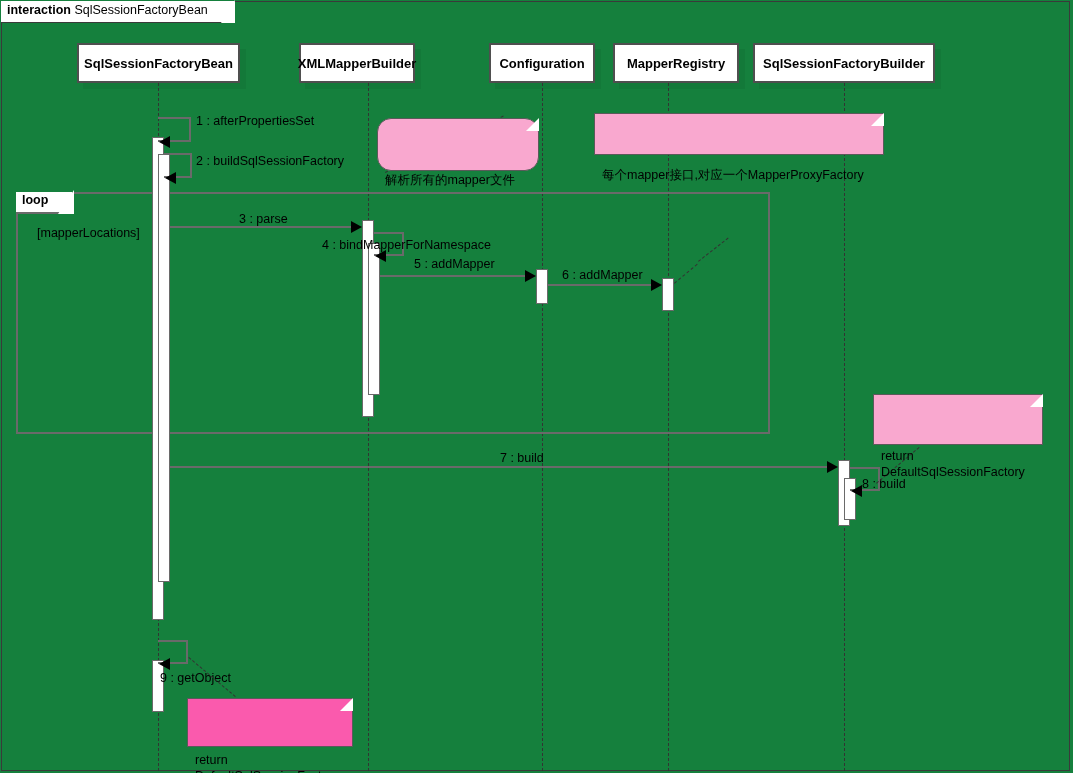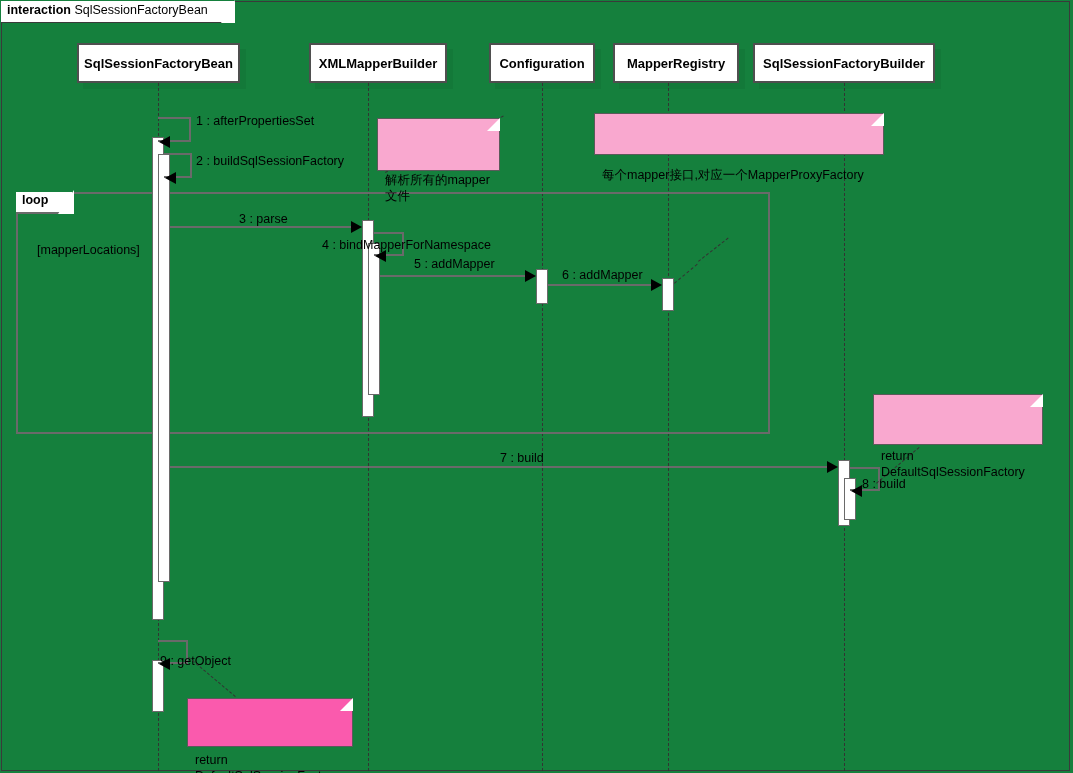--- a/index.html
+++ b/index.html
@@ -87,21 +87,21 @@
     <span>SqlSessionFactoryBean</span>
   </div>
 
   <div class="plife" style="left:77px;width:163px;">
     <div class="pbox">
       <span>SqlSessionFactoryBean</span>
     </div>
   </div>
   <div class="lifeline" style="left:158px;height:688px;"></div>
 
-  <div class="plife" style="left:309px;width:138px;">
+  <div class="plife" style="left:299px;width:116px;">
     <div class="pbox">
       <span>XMLMapperBuilder</span>
     </div>
   </div>
   <div class="lifeline" style="left:368px;height:688px;"></div>
 
   <div class="plife" style="left:489px;width:106px;">
     <div class="pbox">
       <span>Configuration</span>
     </div>
@@ -117,21 +117,21 @@
 
   <div class="plife" style="left:753px;width:182px;">
     <div class="pbox">
       <span>SqlSessionFactoryBuilder</span>
     </div>
   </div>
   <div class="lifeline" style="left:844px;height:688px;"></div>
 
   <div class="fragment" style="left:16px;top:192px;width:754px;height:242px;"></div>
   <div class="frag-tab" style="left:16px;top:192px;">loop</div>
-  <div class="frag-guard" style="left:37px;top:243px;">[mapperLocations]</div>
+  <div class="frag-guard" style="left:37px;top:226px;">[mapperLocations]</div>
 
   <div class="act" style="left:152px;top:137px;height:483px;"></div>
 
   <div class="act" style="left:158px;top:154px;height:428px;"></div>
 
   <div class="act" style="left:152px;top:660px;height:52px;"></div>
 
   <div class="act" style="left:362px;top:220px;height:197px;"></div>
   <div class="act" style="left:368px;top:243px;height:152px;"></div>
 
@@ -169,24 +169,24 @@
   <div class="msg" style="left:170px;top:466px;width:664px;"></div>
   <div class="arrowR" style="left:827px;top:461px;"></div>
   <div class="mlabel" style="left:500px;top:451px;">7 : build</div>
 
   <div class="selfcall" style="left:850px;top:467px;width:30px;height:24px;"></div>
   <div class="arrowL" style="left:851px;top:485px;"></div>
   <div class="mlabel" style="left:862px;top:477px;">8 : build</div>
 
   <div class="selfcall" style="left:158px;top:640px;width:30px;height:24px;"></div>
   <div class="arrowL" style="left:159px;top:658px;"></div>
-  <div class="mlabel" style="left:160px;top:654px;text-align:right;">9 : getObject</div>
+  <div class="mlabel" style="left:160px;top:671px;text-align:right;">9 : getObject</div>
 
   <div class="dashlink" style="left:385px;top:172px;width:131px;transform:rotate(-25.5deg);"></div>
-  <div class="note note-pale" style="left:377px;top:118px;width:123px;height:53px;">
+  <div class="note note-pale" style="left:377px;top:118px;width:162px;height:53px;border-radius:14px;">
     <span class="fold"></span>
     <span class="foldline"></span>
     <span>解析所有的mapper文件</span>
   </div>
 
   <div class="dashlink" style="left:698px;top:261px;width:38px;transform:rotate(-38deg);"></div>
   <div class="dashlink" style="left:674px;top:283px;width:30px;transform:rotate(-40deg);"></div>
   <div class="note note-pale" style="left:594px;top:113px;width:290px;height:42px;">
     <span class="fold"></span>
     <span class="foldline"></span>

